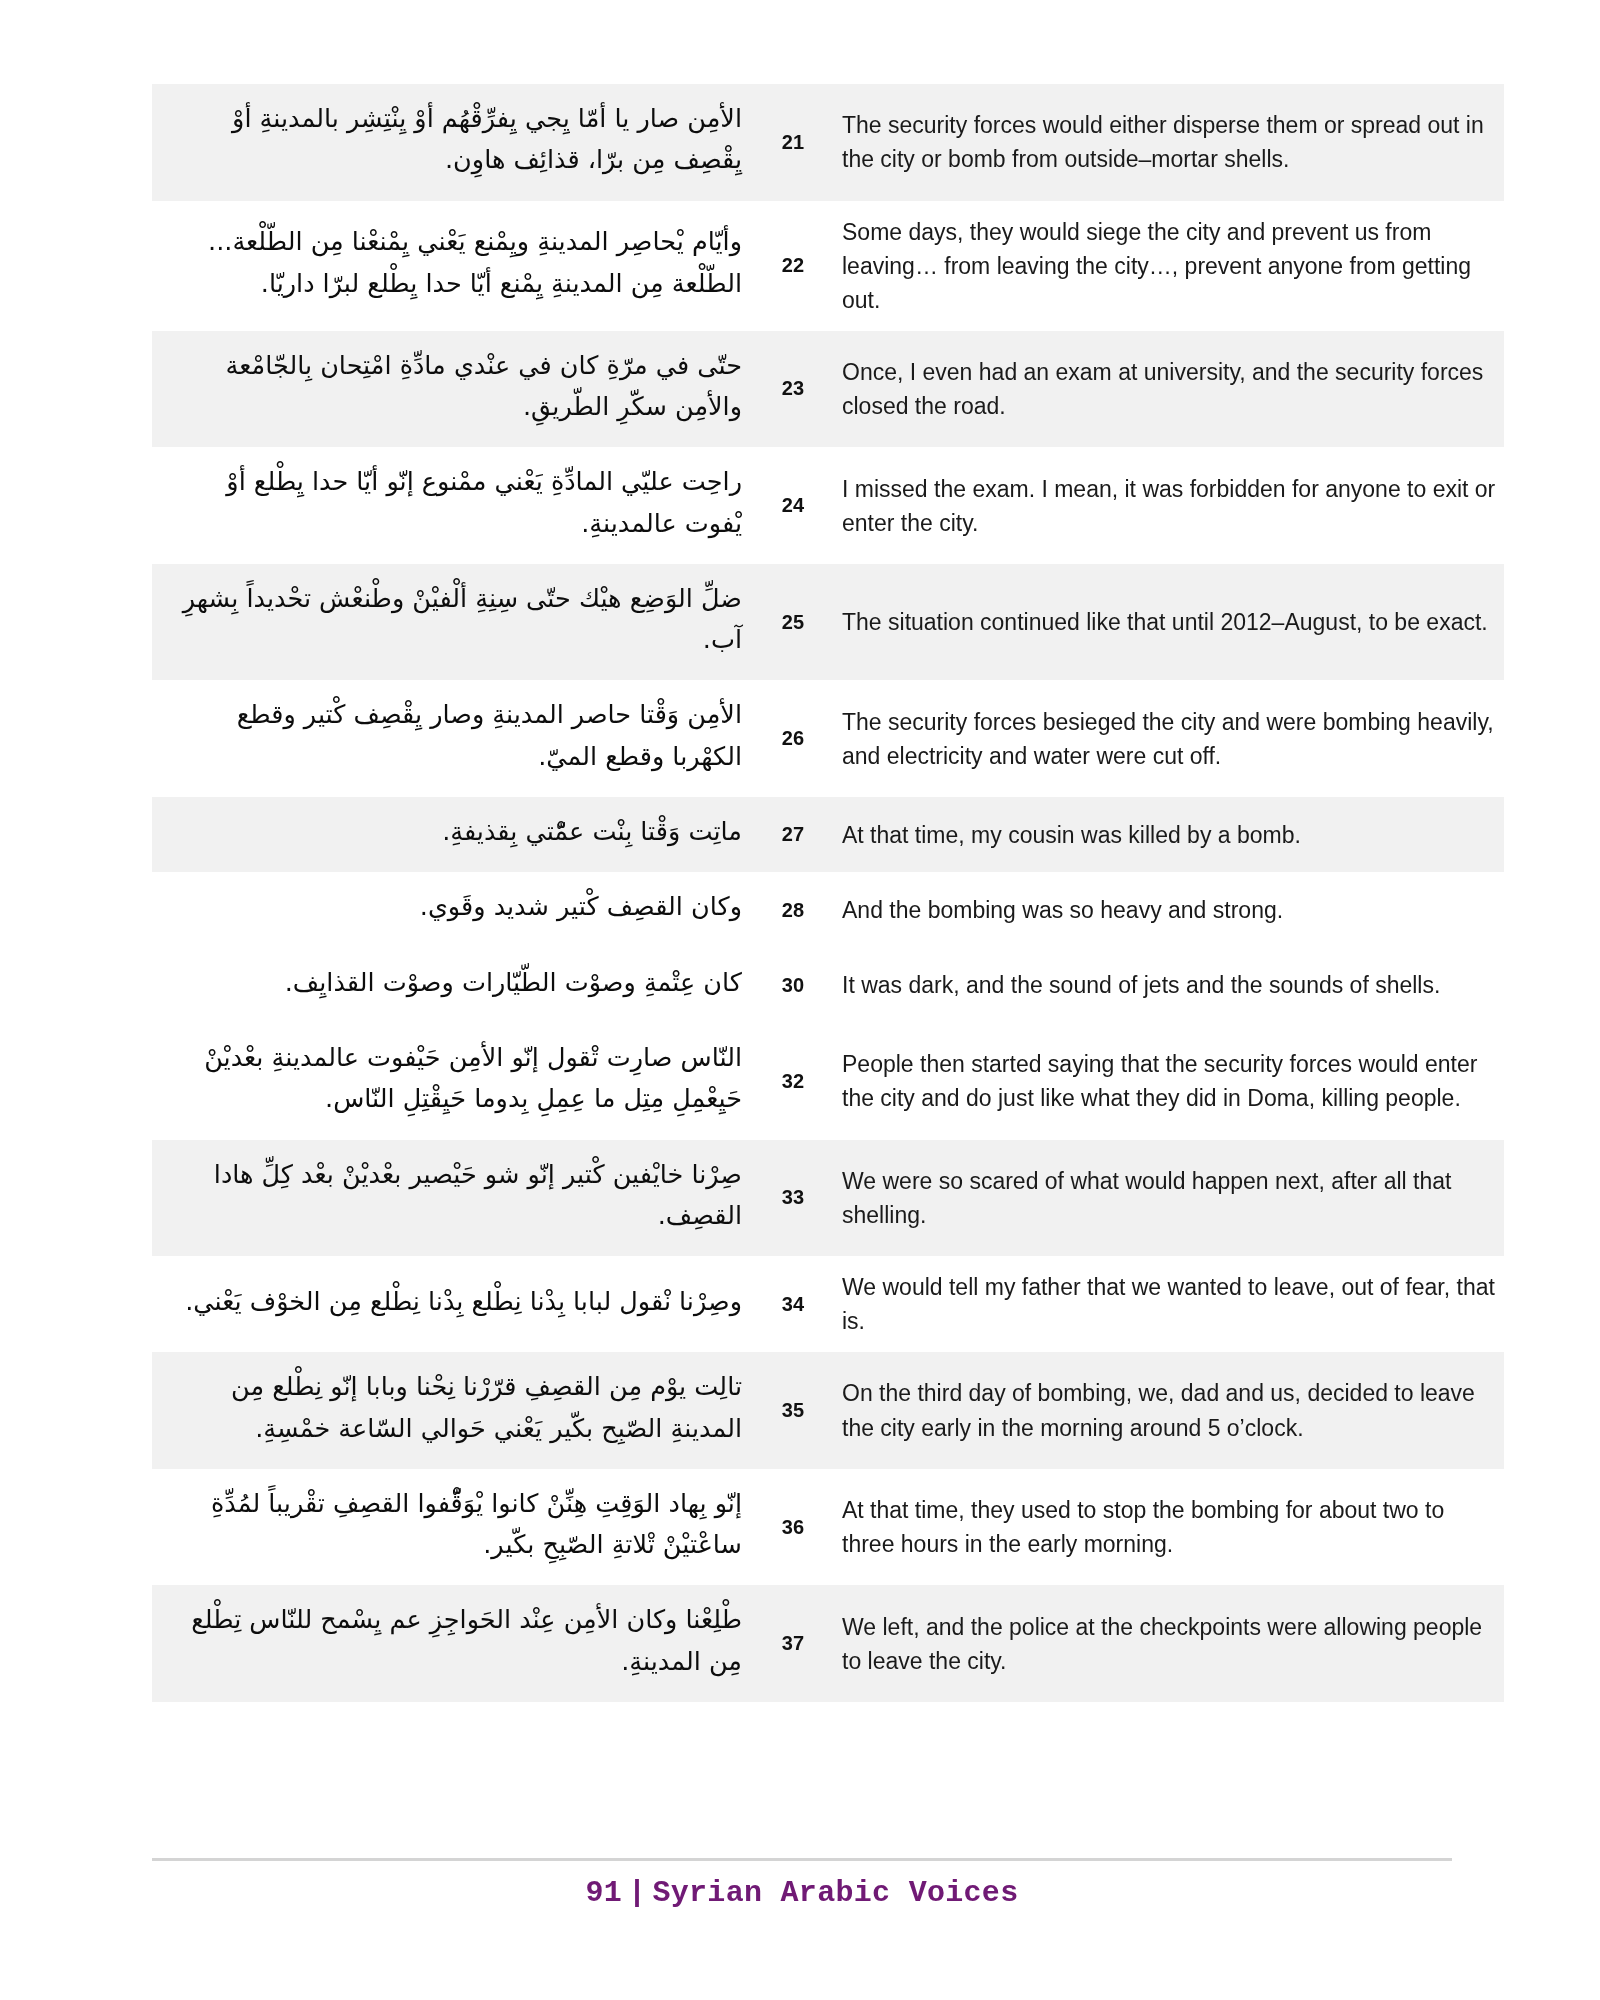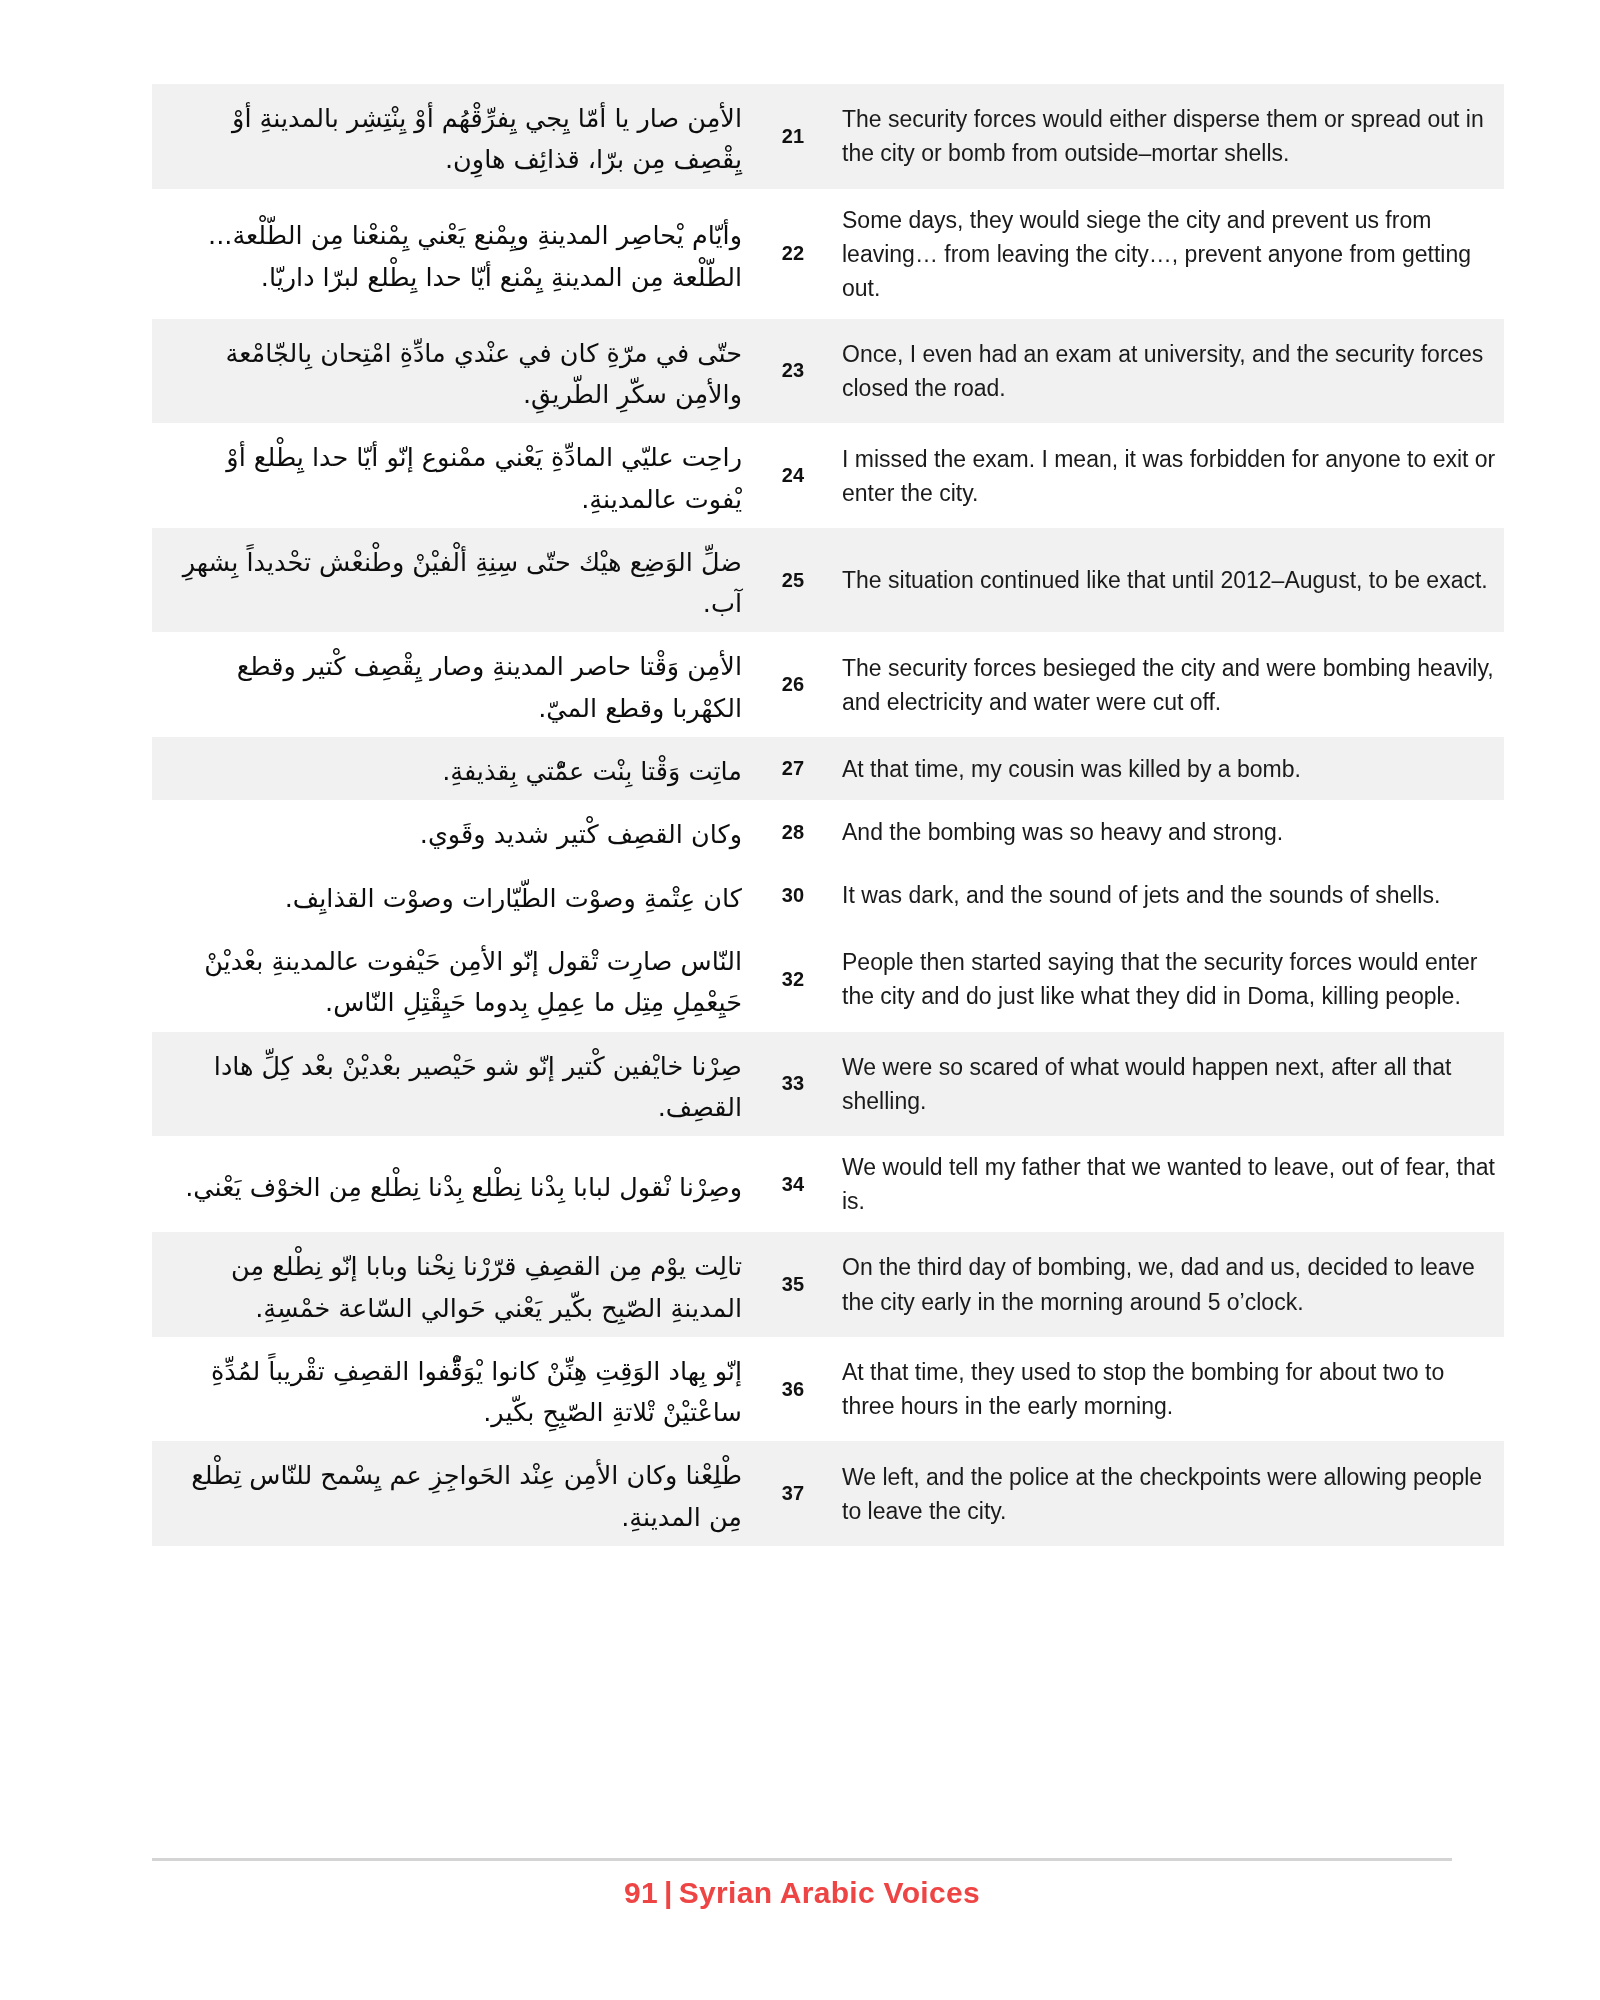--- a/index.html
+++ b/index.html
@@ -46,21 +46,21 @@
   }
 
   td {
     border: 0;
     padding: 0;
     vertical-align: middle;
   }
 
   td.ar-cell {
     width: 580px;
-    padding: 14px 18px 8px 10px;
+    padding: 14px 18px 20px 10px;
     text-align: right;
     direction: rtl;
     unicode-bidi: isolate;
     font-family: "DejaVu Sans", "Liberation Sans", sans-serif;
     font-size: 25.5px;
     line-height: 1.62;
     color: #0d0d0d;
   }
 
   td.num-cell {
@@ -92,24 +92,24 @@
   .footer-rule {
     position: absolute;
     left: 152px;
     top: 1858px;
     width: 1300px;
     height: 3px;
     background: #d4d4d4;
   }
   .footer-text {
     display: inline-block;
-    font-family: Liberation Sans, sans-serif;
+    font-family: Liberation Mono, monospace;
     font-size: 30px;
     font-weight: bold;
-    color: #ef4444;
+    color: #701a75;
     letter-spacing: 0.3px;
     text-align: right;
   }
   .footer-text .pg { }
   .footer-text .bar {
     display: inline-block;
     padding: 0 6px;
   }
 </style>
 </head>

